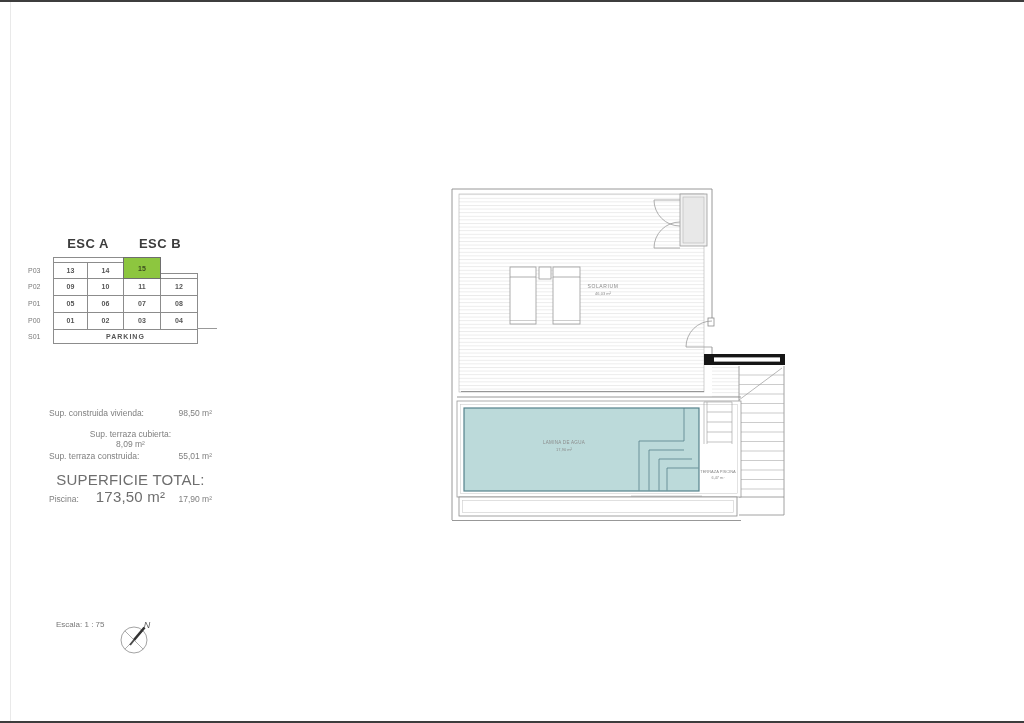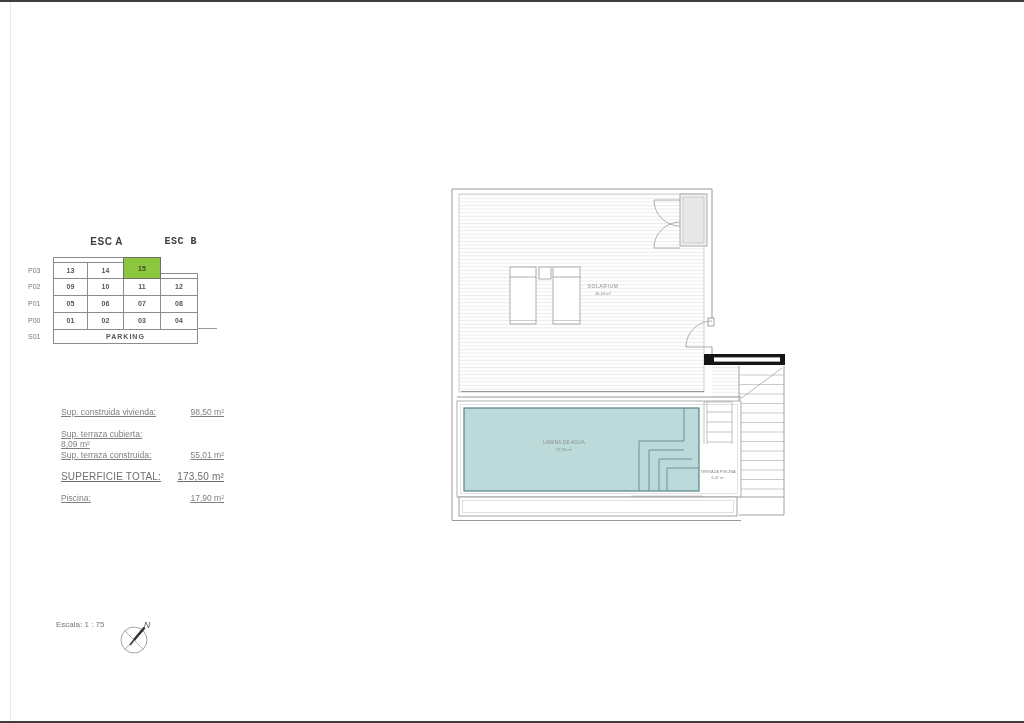--- a/index.html
+++ b/index.html
@@ -11,54 +11,54 @@
   .edge-bottom{position:absolute;left:0;top:721px;width:1024px;height:2px;background:#3d3d3d;}
   .edge-left{position:absolute;left:10px;top:2px;width:1px;height:719px;background:#e9e9e9;}
 
   .title{
     position:absolute;left:45px;top:164px;font-size:17px;letter-spacing:1px;
     color:#9dc44f;font-weight:400;white-space:nowrap;
   }
 
   
   .unit-table{position:absolute;left:28px;top:236px;width:200px;height:116px;}
-  .ut-head{position:absolute;top:0;height:10px;font-size:10px;font-weight:bold;color:#3c3c3c;
-    text-align:right;letter-spacing:.5px;}
+  .ut-head{position:absolute;top:0;height:10px;font-size:13px;font-weight:bold;color:#3c3c3c;
+    text-align:center;letter-spacing:.5px;}
   .cell{position:absolute;box-sizing:border-box;border:1px solid #8c8c8c;background:#fff;
     font-size:7px;font-weight:bold;color:#555;text-align:center;}
   .cell.hl{background:#8dc63f;border-color:#6e6e6e;color:#3d4d20;z-index:3;}
   .cell.empty{z-index:1;}
   .rowlab{position:absolute;left:0;width:22px;font-size:7px;color:#7a7a7a;text-align:left;}
   .leader{position:absolute;height:1px;background:#999;}
 
   
   .areas{position:absolute;left:45px;top:402px;width:163px;height:110px;}
-  .arow{position:absolute;left:16px;width:163px;height:12px;display:flex;
-    justify-content:space-between;align-items:flex-start;
-    font-size:8.5px;color:#7f7f7f;white-space:nowrap;text-decoration:underline;}
-  .arow.total{font-size:10px;color:#6e6e6e;letter-spacing:.2px;}
+  .arow{position:absolute;left:4px;width:163px;height:12px;display:flex;
+    justify-content:space-between;align-items:center;
+    font-size:8.5px;color:#7f7f7f;white-space:nowrap;}
+  .arow.total{font-size:15px;color:#6e6e6e;letter-spacing:.2px;flex-direction:column;}
 
   .plan{position:absolute;left:451px;top:187px;}
   .scale-label{position:absolute;left:56px;top:620px;font-size:8px;color:#777;}
   .compass{position:absolute;left:116px;top:618px;}
 
   svg text{font-family:"Liberation Sans", sans-serif;}
 </style>
 </head>
 <body>
 
 <div class="page">
   <div class="edge-top"></div>
   <div class="edge-bottom"></div>
   <div class="edge-left"></div>
 
 
   <div class="unit-table">
     <div class="ut-head" style="left:25px;width:70px;">ESC A</div>
-    <div class="ut-head" style="left:95px;width:74px;font-family:Liberation Mono, monospace;">ESC B</div>
+    <div class="ut-head" style="left:95px;width:74px;">ESC B</div>
 
     <div class="cell empty" style="left:25px;top:21px;width:71px;height:6px;"></div>
 
     <div class="rowlab" style="top:26px;height:17px;line-height:17px;">P03</div>
     <div class="cell" style="left:25px;top:26px;width:35px;height:17px;line-height:15px;">13</div>
     <div class="cell" style="left:59px;top:26px;width:37px;height:17px;line-height:15px;">14</div>
     <div class="cell hl" style="left:95px;top:21px;width:38px;height:22px;line-height:22px;">15</div>
     <div class="cell empty" style="left:132px;top:37px;width:38px;height:6px;"></div>
 
     <div class="rowlab" style="top:42px;height:18px;line-height:18px;">P02</div>

